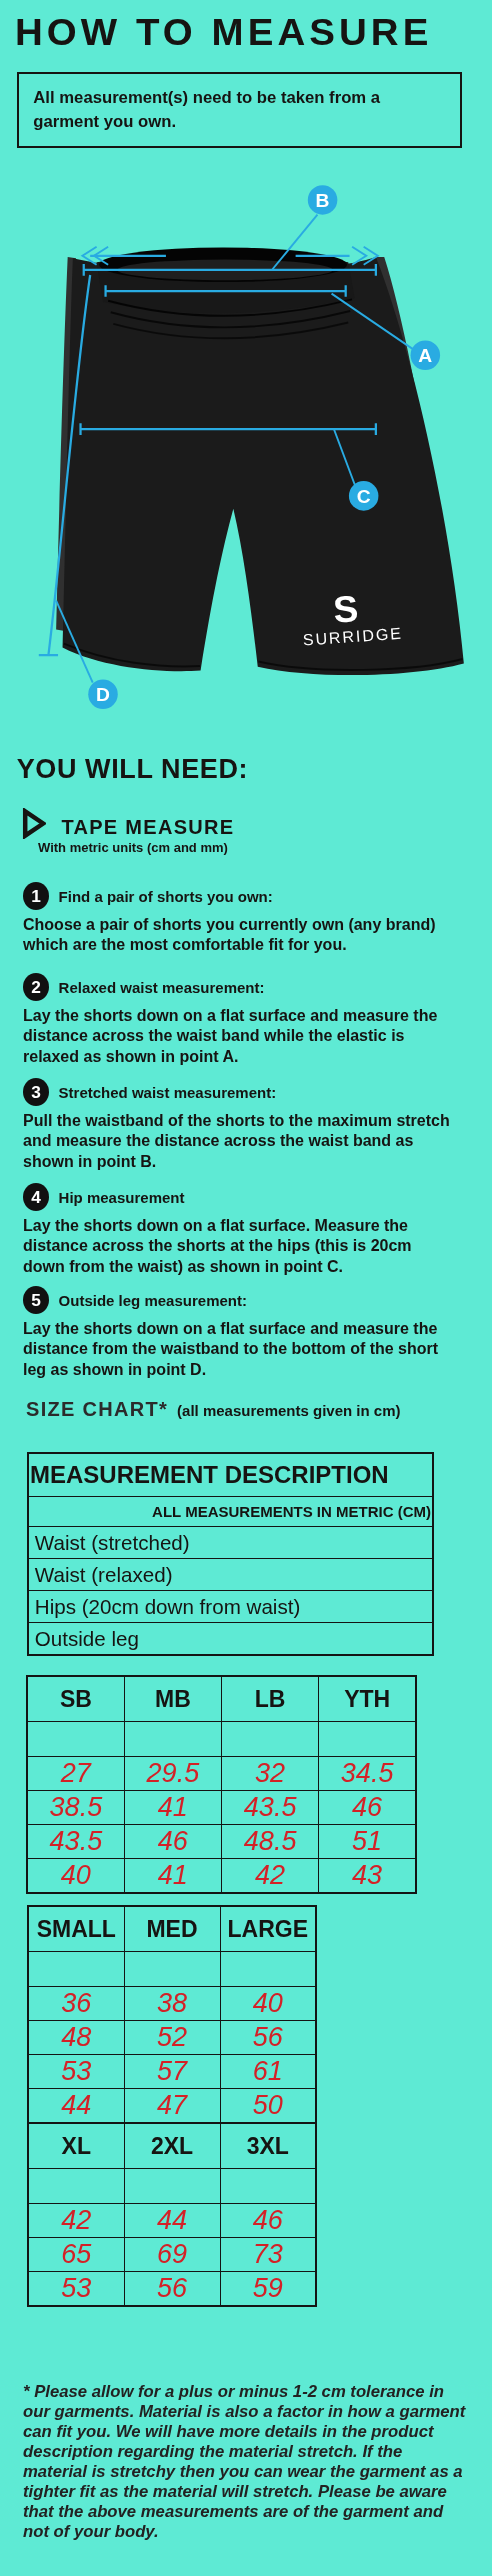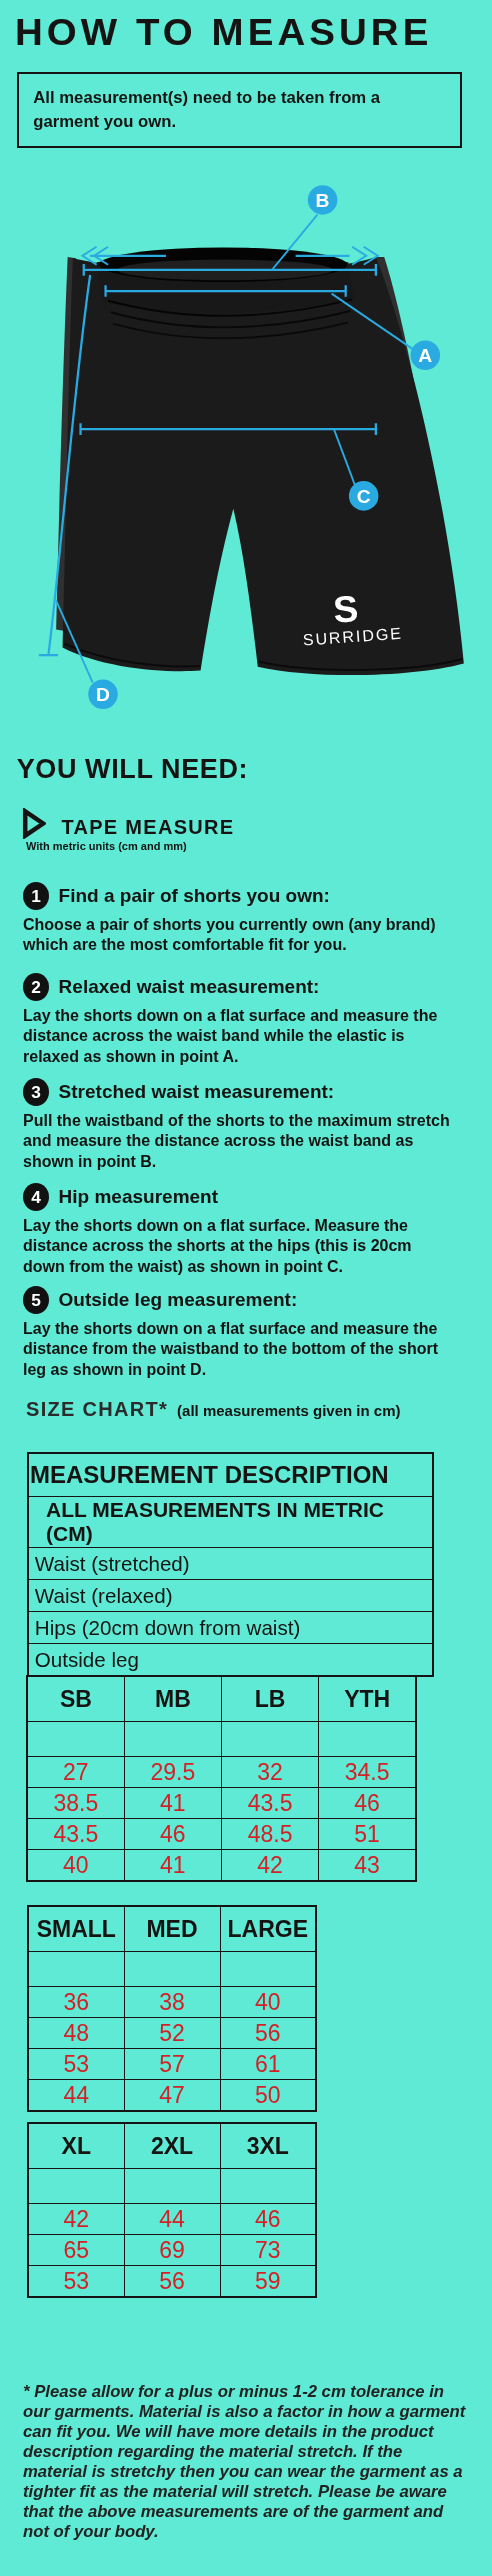--- a/index.html
+++ b/index.html
@@ -19,51 +19,51 @@
     top:72px; left:17.3px; width:413px; border:2.6px solid #161412;
     padding:12px 14px; font-size:16.7px; font-weight:bold; line-height:24px;
   }
   .need-title {
     top:754px; left:16.7px; font-size:27px; font-weight:bold; letter-spacing:0.6px;
   }
 
   
   .tape-row { top:808px; left:22px; display:flex; align-items:flex-end; gap:15px; }
   .tape-row .tool-label { font-size:20px; font-weight:bold; letter-spacing:1.3px; }
-  .tape-detail { top:840px; left:26px; font-size:11px; font-weight:bold; }
+  .tape-detail { top:840px; left:38px; font-size:13px; font-weight:bold; }
 
   
   .step { left:23px; width:450px; }
   .step-head { display:flex; align-items:center; gap:9.6px; }
   .step-num {
     flex:0 0 auto; width:26px; height:28px; border-radius:50%;
     background:#111111; color:#ffffff; font-size:17.3px; font-weight:bold;
     display:flex; align-items:center; justify-content:center;
   }
-  .step-title { font-size:19px; font-weight:bold; }
+  .step-title { font-size:15px; font-weight:bold; }
   .step-body { margin:4.5px 0 0 0; font-size:16px; font-weight:bold; line-height:20.6px; width:434px; }
 
   
   .size-chart-head { top:1398px; left:26px; display:flex; align-items:baseline; gap:9px; }
   .size-chart-head .big { font-size:20px; font-weight:bold; letter-spacing:1.3px; color:#2b2b2b; }
   .size-chart-head .small { font-size:15px; font-weight:bold; }
 
   table { border-collapse:collapse; table-layout:fixed; }
   .grid { border:2.6px solid #141414; }
   .grid td { border:1.9px solid #141414; overflow:hidden; }
 
   .mtable { top:1452px; left:27px; width:407px; }
   .mtable .t-head  { height:40px; font-size:24px; font-weight:bold; text-align:left; }
-  .mtable .t-sub   { height:27px; font-size:21px; font-weight:bold; padding-left:17px; }
+  .mtable .t-sub   { height:27px; font-size:15px; font-weight:bold; padding-left:17px;text-align:right; }
   .mtable .t-row   { height:29px; font-size:20.6px; padding-left:5.8px; }
 
   .stable td { text-align:center; }
   .stable .h  { height:42px; font-size:23px; font-weight:bold; }
   .stable .sp { height:32px; }
-  .stable .v  { height:28px; font-size:23px; color:#d42127; }
+  .stable .v  { height:28px; font-size:27px; color:#d42127;font-style:italic; }
   .stable1 { top:1675px; left:26px; width:391px; }
   .stable23 { left:27px; width:290px; }
   .stable2 { top:1905px; }
   .stable3 { top:2122px;padding-left:37px; }
 
   
   .footnote {
     top:2365px; left:23px; width:446px;
     font-size:16.7px; font-weight:bold; font-style:italic; line-height:20px; color:#222;
   }

